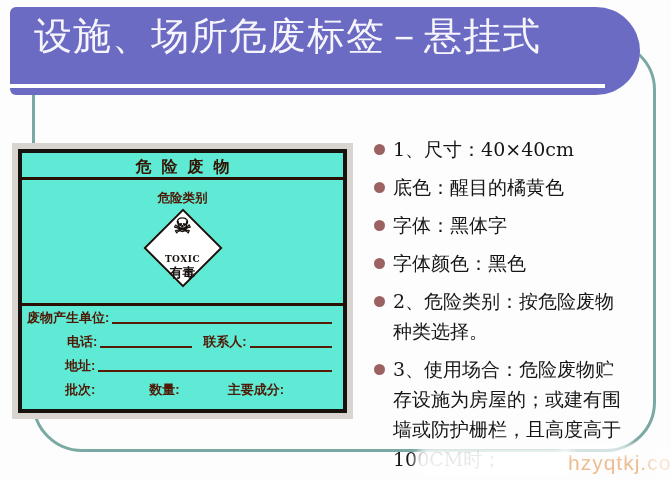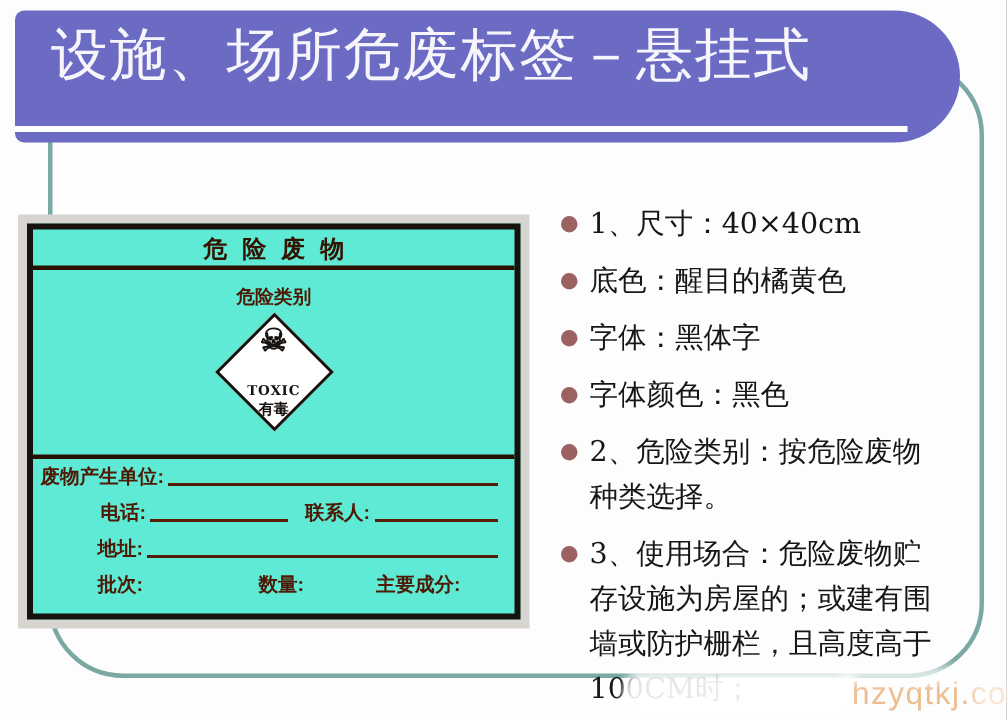--- a/index.html
+++ b/index.html
@@ -57,30 +57,30 @@
     position:absolute; left:11px; top:11px; width:56px; height:56px;
     background:#ffffff; border:2.5px solid #17120e; transform:rotate(45deg);
   }
   .diamond-content {
     position:absolute; left:0; top:0; width:100%; height:100%;
     display:flex; flex-direction:column; align-items:center; justify-content:center;
     color:#17120e;
   }
   .skull { font-size:21px; line-height:1; }
   .toxic { font-family:"DejaVu Serif", serif; font-size:9px; font-weight:700; letter-spacing:.5px; margin-top:18px; }
-  .youdu { font-size:10px; font-weight:700; }
+  .youdu { font-size:13px; font-weight:700; }
   .hw-bottom { padding:3px 8px 0 5px; }
   .brow { display:flex; align-items:flex-start; height:24px; white-space:nowrap; }
   .uline { flex:1; height:15px; border-bottom:2px solid #571c05; margin:0 3px; }
   .uline.fixed { flex:none; width:92px; }
   .ind-addr { padding-left:38px; }
   .ind-phone { padding-left:40px; }
   .gap-contact { margin-left:8px; }
   .brow-last { padding-left:38px; }
-  .brow-last .b2 { margin-left:77px; }
+  .brow-last .b2 { margin-left:54px; }
   .brow-last .b3 { margin-left:48px; }
   
   .bullets { position:absolute; left:374px; top:134px; width:264px; }
   .bullet-item { display:flex; margin-bottom:8px; }
   .dot { width:11px; height:11px; border-radius:50%; background:#9c6262; margin:10px 8px 0 0; flex-shrink:0; }
   .btxt {
     font-family:"DejaVu Serif", serif; font-size:19px; line-height:30px;
     color:#161616; width:238px;
   }
   

